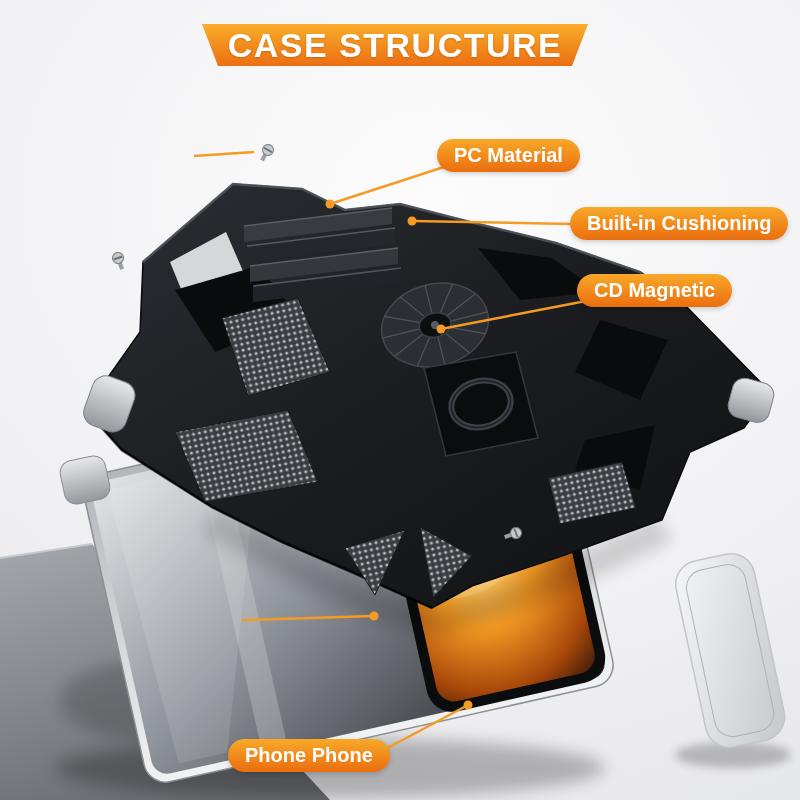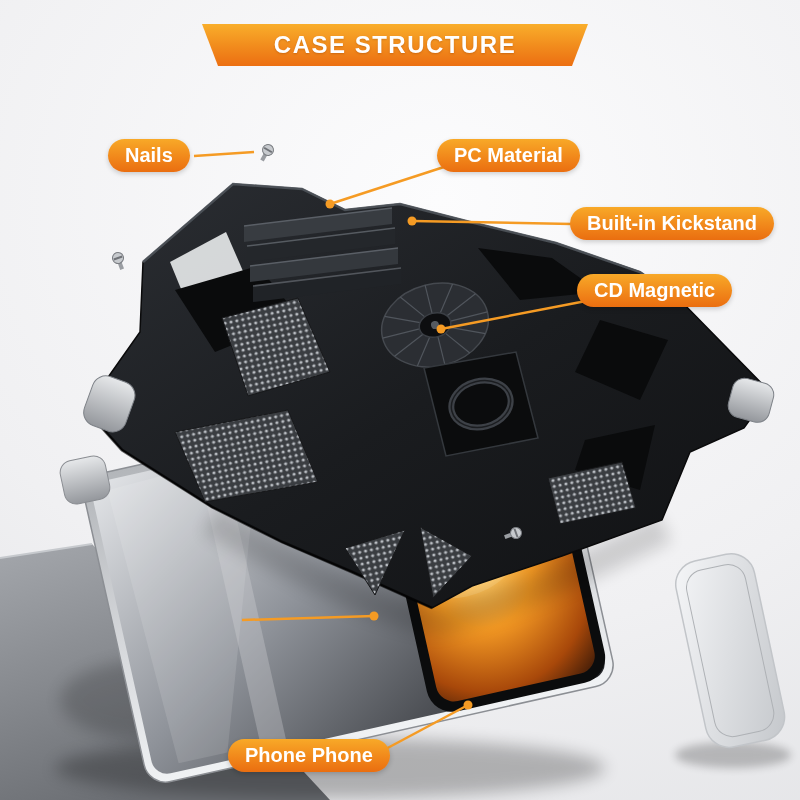--- a/index.html
+++ b/index.html
@@ -6,21 +6,21 @@
   html,body{width:800px;height:800px;overflow:hidden;background:#fff;
     font-family:"Liberation Sans",sans-serif}
   .stage{position:relative;width:800px;height:800px;overflow:hidden;
     background:radial-gradient(120% 100% at 55% 25%, #fcfcfd 0%, #f0f0f2 55%, #e0e1e4 100%)}
   .art{position:absolute;left:0;top:0;width:800px;height:800px}
 
   .ribbon{position:absolute;left:202px;top:24px;width:386px;height:42px;
     display:flex;align-items:center;justify-content:center;
     background:linear-gradient(180deg,#f9ae2b 0%,#f18a1c 55%,#ec6f12 100%);
     clip-path:polygon(0 0,100% 0,calc(100% - 16px) 100%,16px 100%);
-    color:#fff;font-weight:bold;font-size:24px;letter-spacing:1.5px;
+    color:#fff;font-weight:bold;font-size:34px;letter-spacing:1.5px;
     text-shadow:0 1px 2px rgba(140,60,0,.35)}
 
   .pill{position:absolute;display:inline-flex;align-items:center;justify-content:center;
     height:33px;padding:0 17px;border-radius:17px;white-space:nowrap;
     background:linear-gradient(180deg,#f8a928 0%,#ef7f17 70%,#ea6e10 100%);
     color:#fff;font-weight:bold;font-size:20px;
     box-shadow:0 2px 5px rgba(0,0,0,.18)}
   .pill-nails{left:108px;top:139px}
   .pill-pc{left:437px;top:139px}
   .pill-kickstand{left:570px;top:207px}
@@ -205,18 +205,17 @@
         <line x1="382" y1="751" x2="468" y2="705"></line>
           <circle cx="468" cy="705" r="4.5" stroke="none"></circle>
       </g>
     </g>
   </svg>
 
   <div class="ribbon">
     <span>CASE STRUCTURE</span>
   </div>
 
-  <div class="pill pill-nails">Nails</div>
   <div class="pill pill-pc">PC Material</div>
-  <div class="pill pill-kickstand">Built-in Kickstand</div>
+  <div class="pill pill-kickstand">Built-in Cushioning</div>
   <div class="pill pill-cd">CD Magnetic</div>
   <div class="pill pill-phone">Phone Phone</div>
 </div>
 
 </body></html>

